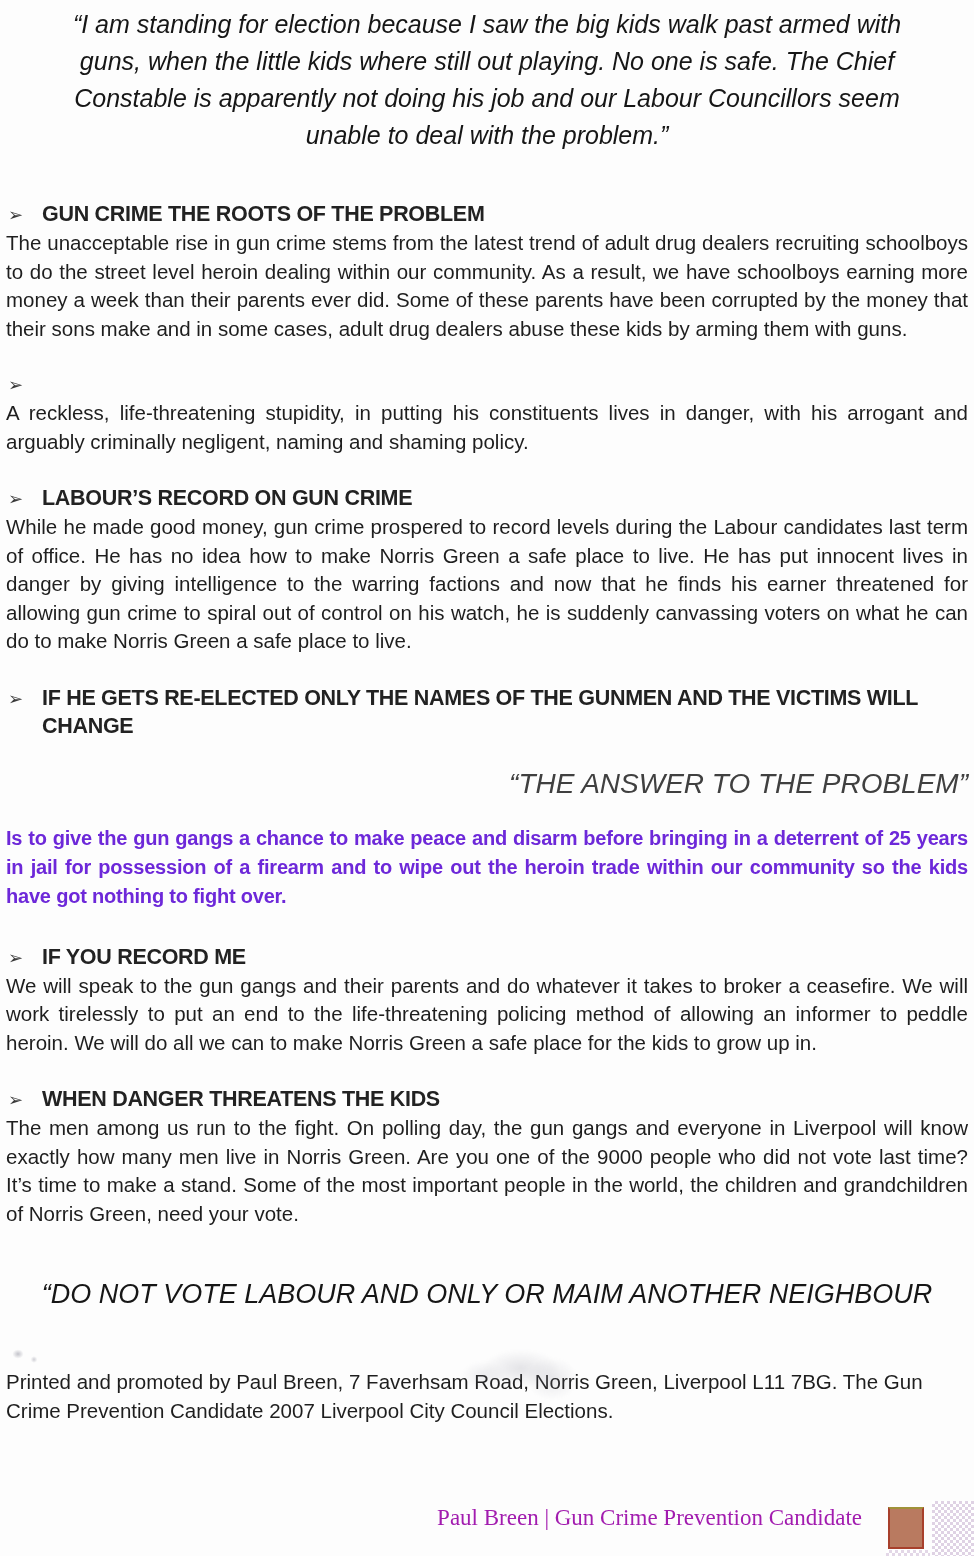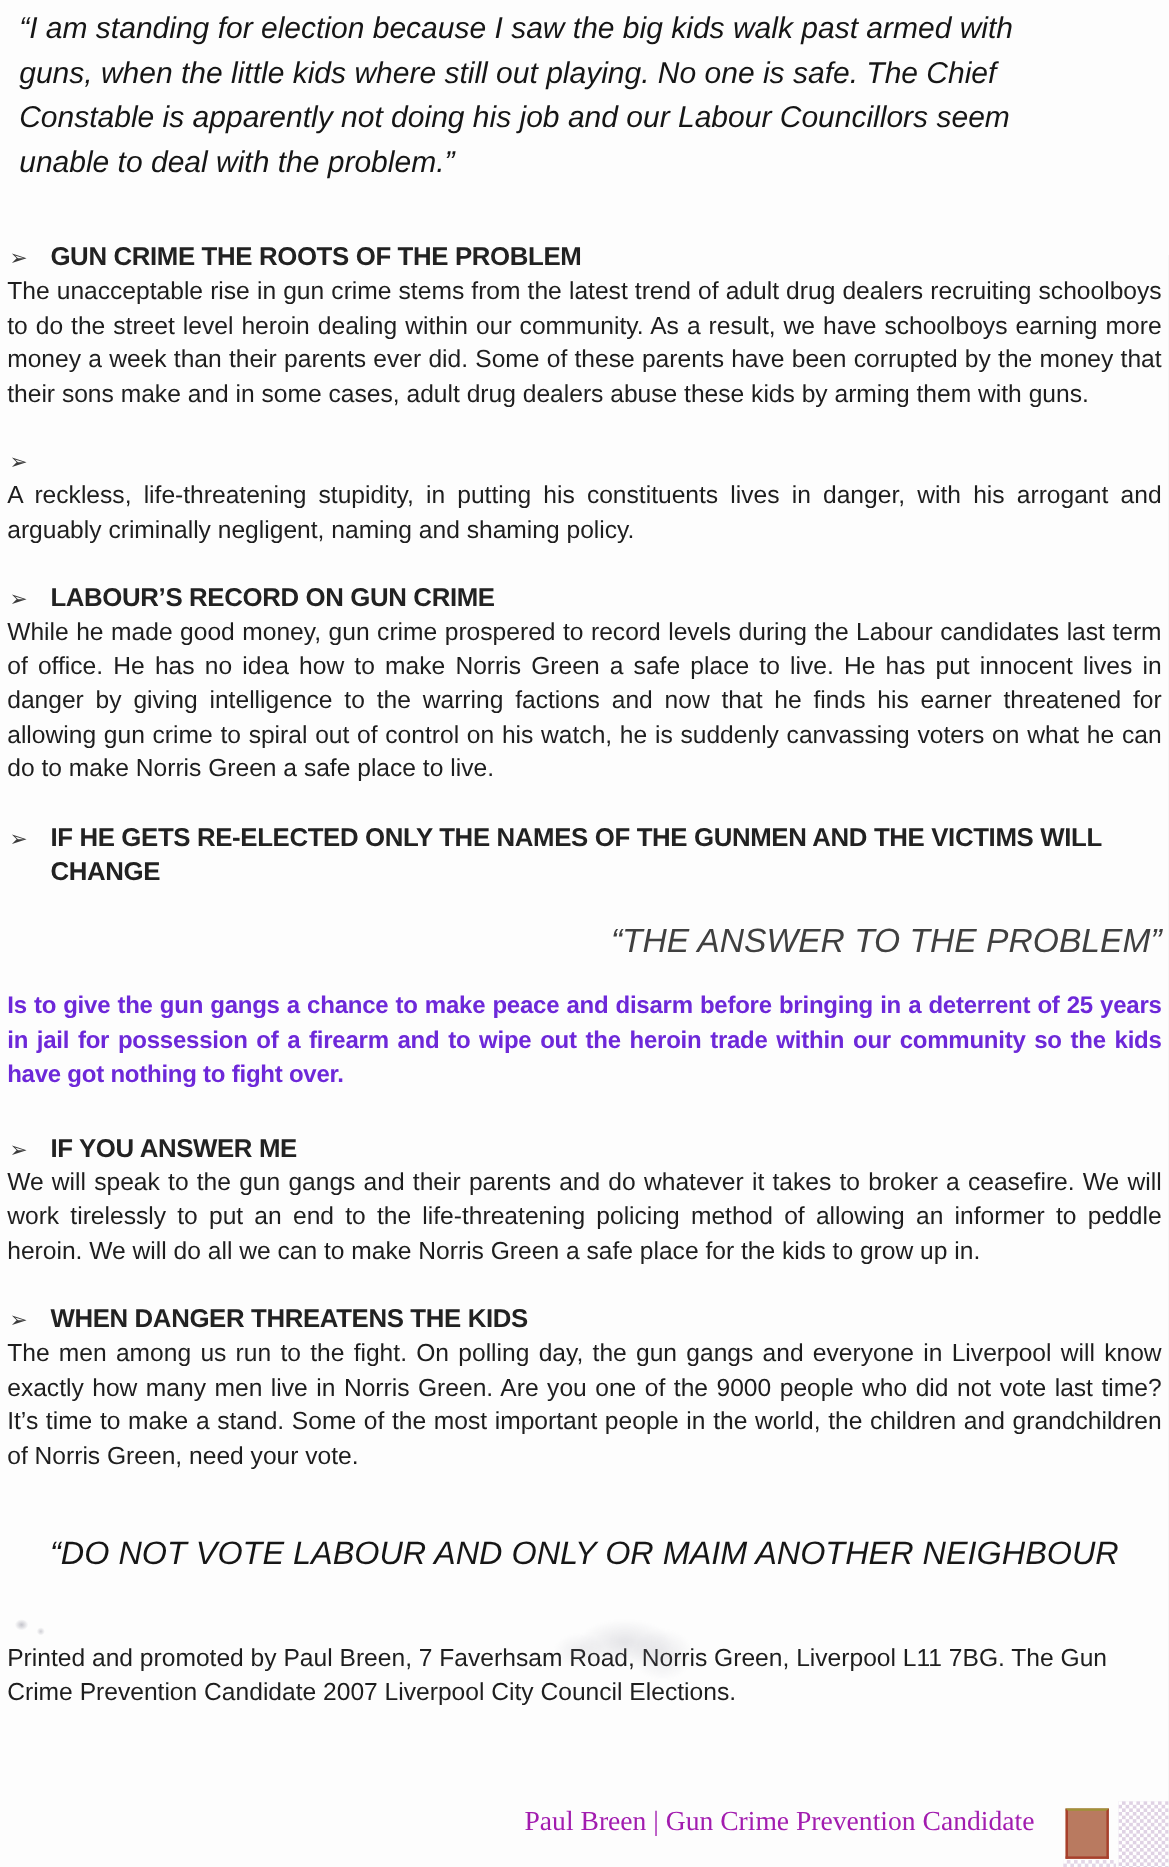--- a/index.html
+++ b/index.html
@@ -10,20 +10,21 @@
     background:#fdfdfd;
     overflow:hidden;
     font-family:"Liberation Sans","DejaVu Sans",sans-serif;
     color:#1e1e1e;
     box-sizing:border-box;
     padding:6px 6px 0 6px;
   }
   
   .top-quote {
     margin:0 10px;
+    text-align:center;
     font-style:italic;
     font-size:25px;
     line-height:37px;
     color:#161616;
   }
   .top-quote > div { white-space:nowrap; }
 
   
   .sections-a { margin-top:46px; }
   .sections-b { margin-top:32px; }
@@ -194,21 +195,21 @@
     </div>
   </div>
 
   <div class="answer-heading">“THE ANSWER TO THE PROBLEM”</div>
   <p class="answer-body">Is to give the gun gangs a chance to make peace and disarm before bringing in a deterrent of 25 years in jail for possession of a firearm and to wipe out the heroin trade within our community so the kids have got nothing to fight over.</p>
 
   <div class="sections-b">
     <div class="section">
       <div class="section-heading">
         <span class="bullet">➢</span>
-        <span>IF YOU ANSWER ME</span>
+        <span>IF YOU RECORD ME</span>
       </div>
       <p class="section-body">We will speak to the gun gangs and their parents and do whatever it takes to broker a ceasefire. We will work tirelessly to put an end to the life-threatening policing method of allowing an informer to peddle heroin. We will do all we can to make Norris Green a safe place for the kids to grow up in.</p>
     </div>
 
     <div class="section">
       <div class="section-heading">
         <span class="bullet">➢</span>
         <span>WHEN DANGER THREATENS THE KIDS</span>
       </div>
       <p class="section-body">The men among us run to the fight.  On polling day, the gun gangs and everyone in Liverpool will know exactly how many men live in Norris Green.  Are you one of the 9000 people who did not vote last time?  It’s time to make a stand.  Some of the most important people in the world, the children and grandchildren of Norris Green, need your vote.</p>

